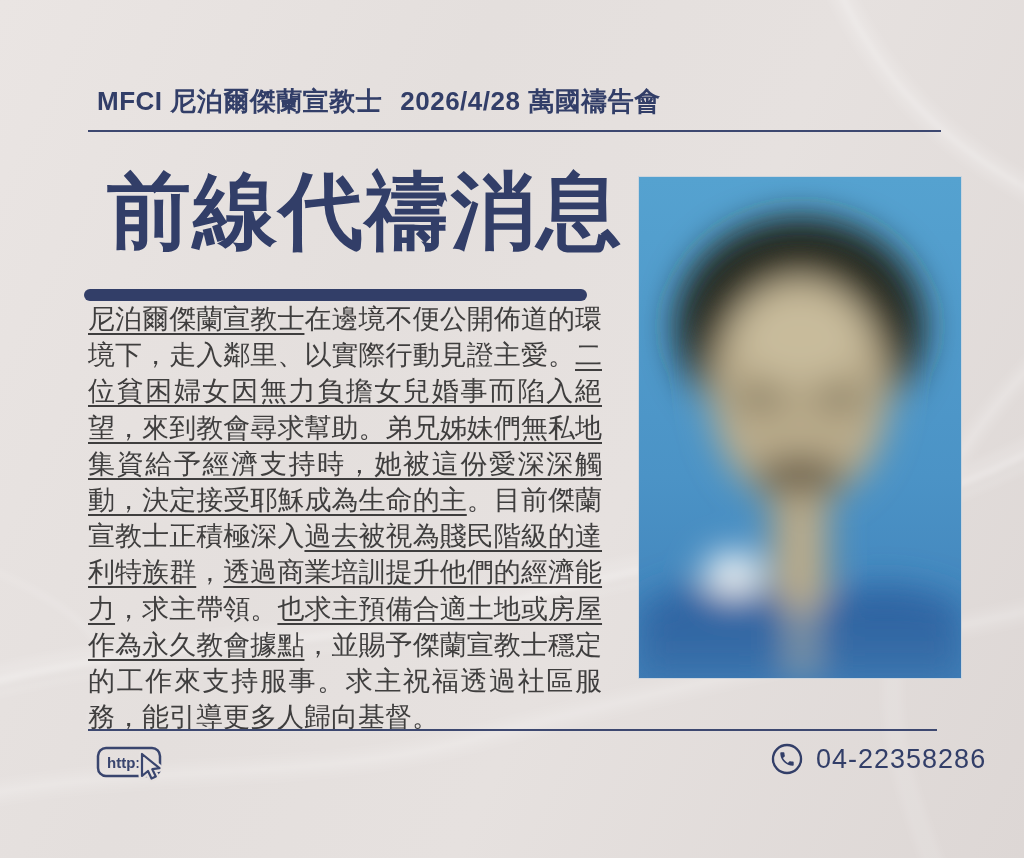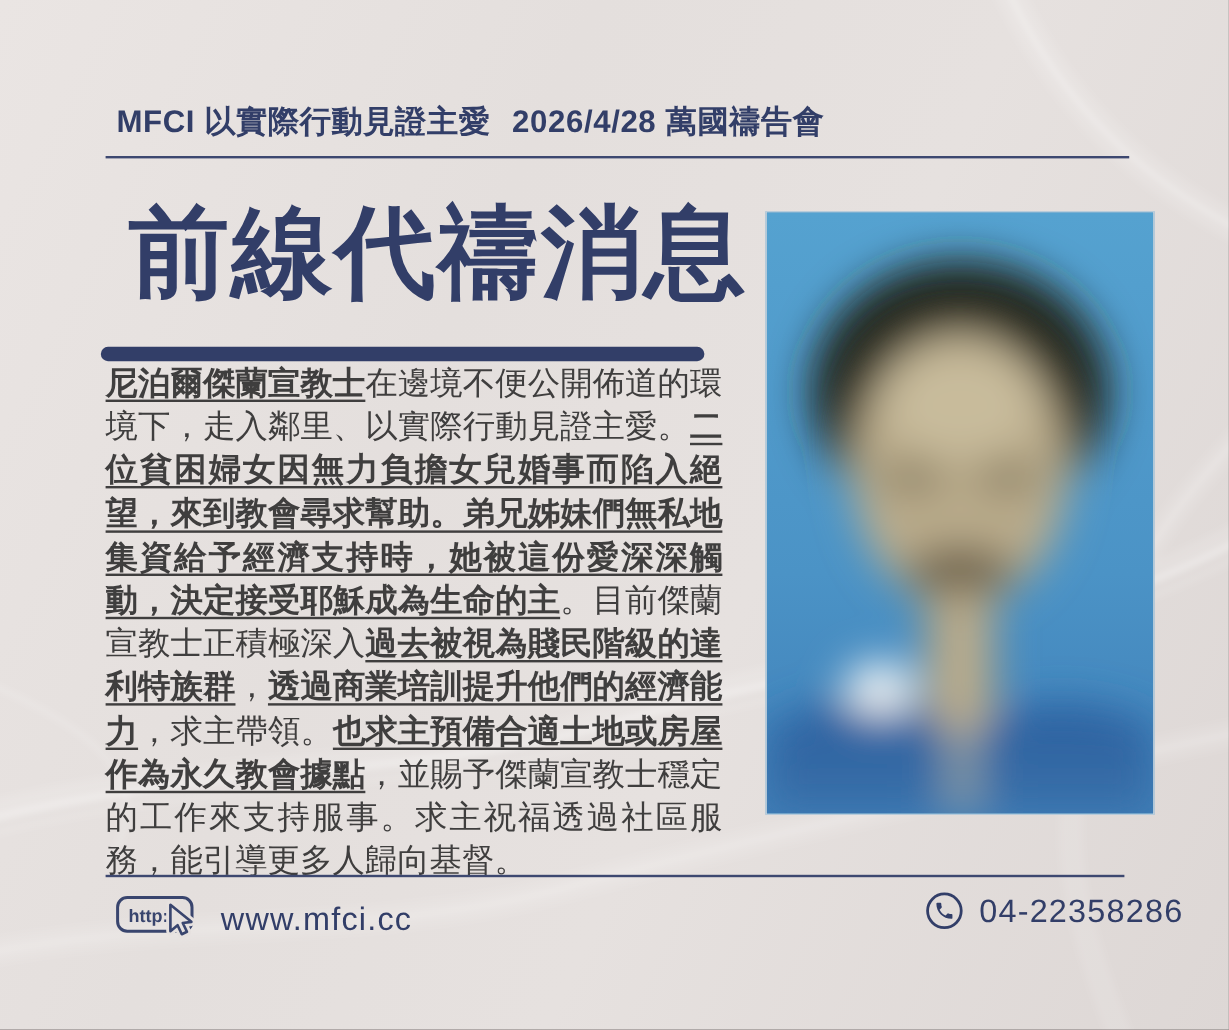--- a/index.html
+++ b/index.html
@@ -21,21 +21,21 @@
     font-size:84px;font-weight:700;line-height:1.1;letter-spacing:2px;
     color:#323e68;white-space:nowrap;
   }
   .title-bar{position:absolute;left:84px;top:289px;width:503px;height:12px;border-radius:6px;background:#323e68;}
   .bodytext{
     position:absolute;left:88px;top:301px;width:514px;margin:0;
     font-family:"Liberation Serif","DejaVu Serif",serif;
     font-size:27px;line-height:36.2px;color:#3f3e3e;
     text-align:justify;letter-spacing:0;
   }
-  .seg-u{text-decoration:underline;text-decoration-thickness:1.5px;text-underline-offset:5px;font-weight:bold;}
+  .seg-u{text-decoration:underline;text-decoration-thickness:1.5px;text-underline-offset:5px;}
   .photo{
     position:absolute;left:638px;top:176px;width:324px;height:503px;margin:0;
     border:1px solid #ccd5de;box-sizing:border-box;overflow:hidden;background:#4f9ac9;
   }
   .photo svg{display:block;width:100%;height:100%;}
   .ftr-rule{position:absolute;left:88px;top:729px;width:849px;height:2px;background:#3d4870;}
   .ftr-left{position:absolute;left:96px;top:738px;display:flex;align-items:center;}
   .web-icon{width:84px;height:56px;display:block;}
   .url{color:#323e68;font-size:27px;letter-spacing:1px;margin-left:4px;line-height:56px;}
   .ftr-right{position:absolute;left:770px;top:742px;display:flex;align-items:flex-start;}
@@ -62,21 +62,21 @@
       <path d="M -40 800 C 140 760 300 785 470 740 S 800 660 1080 600" stroke="#ffffff" stroke-opacity="0.4" stroke-width="2"></path>
       <path d="M 830 -30 C 880 90 960 160 1070 210" stroke="#ffffff" stroke-opacity="0.12" stroke-width="24"></path>
       <path d="M 830 -30 C 880 90 960 160 1070 210" stroke="#ffffff" stroke-opacity="0.5" stroke-width="2.5"></path>
       <path d="M 1064 330 C 980 420 930 470 900 620 C 880 710 900 780 940 880" stroke="#ffffff" stroke-opacity="0.10" stroke-width="20"></path>
       <path d="M 1064 330 C 980 420 930 470 900 620" stroke="#ffffff" stroke-opacity="0.4" stroke-width="2"></path>
       <path d="M -30 560 C 60 600 140 640 90 720" stroke="#ffffff" stroke-opacity="0.35" stroke-width="2"></path>
     </g>
   </svg>
 
   <div class="hdr">
-    <span class="org">MFCI 以實際行動見證主愛</span><span>2026/4/28 萬國禱告會</span>
+    <span class="org">MFCI 尼泊爾傑蘭宣教士</span><span>2026/4/28 萬國禱告會</span>
   </div>
   <div class="hdr-rule"></div>
 
   <h1 class="title">前線代禱消息</h1>
   <div class="title-bar"></div>
 
   <p class="bodytext"><span class="seg-u">尼泊爾傑蘭宣教士</span><span>在邊境不便公開佈道的環境下，走入鄰里、以實際行動見證主愛。</span><span class="seg-u">二位貧困婦女因無力負擔女兒婚事而陷入絕望，來到教會尋求幫助。弟兄姊妹們無私地集資給予經濟支持時，她被這份愛深深觸動，決定接受耶穌成為生命的主</span><span>。目前傑蘭宣教士正積極深入</span><span class="seg-u">過去被視為賤民階級的達利特族群</span><span>，</span><span class="seg-u">透過商業培訓提升他們的經濟能力</span><span>，求主帶領。</span><span class="seg-u">也求主預備合適土地或房屋作為永久教會據點</span><span>，並賜予傑蘭宣教士穩定的工作來支持服事。求主祝福透過社區服務，能引導更多人歸向基督。</span></p>
 
   <figure class="photo">
     <svg viewBox="0 0 324 503" preserveAspectRatio="none">
@@ -114,21 +114,20 @@
 
   <div class="ftr-left">
     <svg class="web-icon" viewBox="0 0 84 56">
       <rect x="2" y="10" width="62" height="28" rx="8" fill="none" stroke="#39456e" stroke-width="2.5"></rect>
       <text class="icon-text" x="11" y="30" font-size="15" fill="#39456e">http://</text>
       <g transform="translate(46,16)">
         <path d="M0 0 L0 22 L6 17 L9.5 24.5 L13.8 22.5 L10.3 15.2 L17.5 14.2 Z" fill="#e6e1df" stroke="#e6e1df" stroke-width="7" stroke-linejoin="round"></path>
         <path d="M0 0 L0 22 L6 17 L9.5 24.5 L13.8 22.5 L10.3 15.2 L17.5 14.2 Z" fill="#e6e1df" stroke="#39456e" stroke-width="2.2" stroke-linejoin="round"></path>
       </g>
     </svg>
-    <span class="url">www.mfci.cc</span>
   </div>
 
   <div class="ftr-right">
     <svg class="phone-icon" viewBox="0 0 32 32">
       <circle cx="16" cy="16" r="13.2" fill="none" stroke="#323e68" stroke-width="2.2"></circle>
       <path transform="translate(7.6,7.6) scale(0.70)" fill="#323e68" d="M6.62 10.79c1.44 2.83 3.76 5.14 6.59 6.59l2.2-2.21c.27-.27.67-.36 1.02-.24 1.12.37 2.33.57 3.57.57.55 0 1 .45 1 1V20c0 .55-.45 1-1 1-9.39 0-17-7.61-17-17 0-.55.45-1 1-1h3.5c.55 0 1 .45 1 1 0 1.25.2 2.45.57 3.57.11.35.03.74-.25 1.02l-2.2 2.2z"></path>
     </svg>
     <span class="tel">04-22358286</span>
   </div>
 

